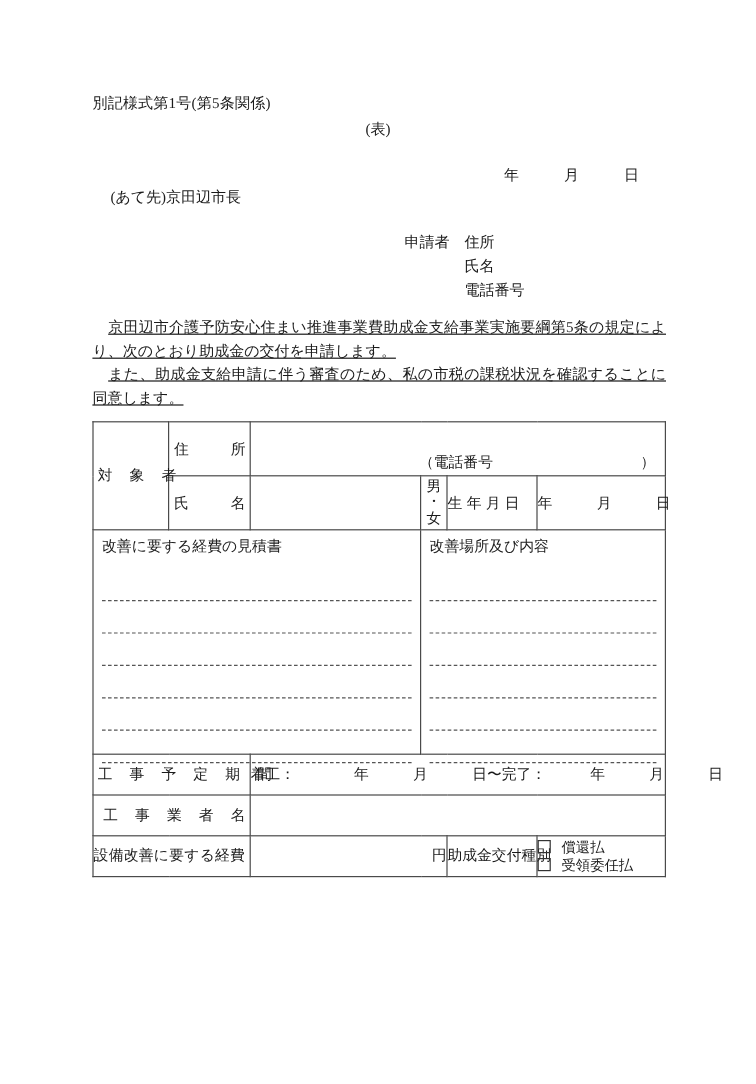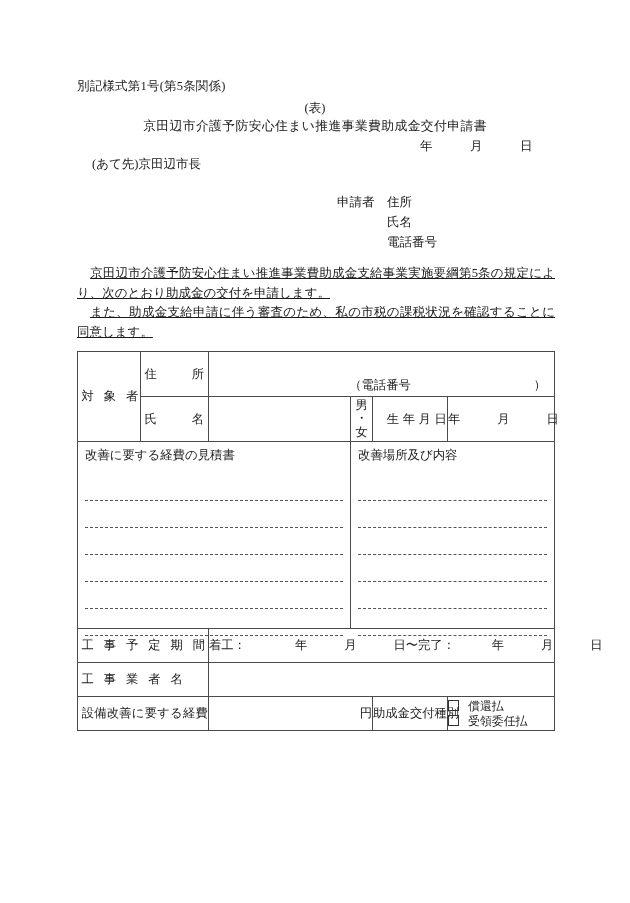--- a/index.html
+++ b/index.html
@@ -91,27 +91,28 @@
     border-collapse: collapse;
     font-size: 12.3px;
     table-layout: fixed;
   }
   .form-table td {
     border: 1px solid #4a4a4a;
     padding: 0;
     vertical-align: middle;
   }
   .cell-label {
-    text-align: left;
+    text-align: right;
     letter-spacing: 0.28em;
     text-indent: 0.28em;
     white-space: nowrap;
+    font-family: Liberation Mono, monospace;
   }
   .cell-label-tight {
-    text-align: right;
+    text-align: left;
     letter-spacing: 0.02em;
     white-space: nowrap;
   }
   .c-subject { height: 88px; }
   .c-addr { height: 44px; }
   .c-name { height: 44px; }
 
   .tel-holder {
     position: relative;
     height: 44px;
@@ -198,21 +199,20 @@
   }
   .footnote .l2 { padding-left: 66px; }
 </style>
 </head>
 <body>
 
 <div class="page">
 
   <div class="form-no">別記様式第1号(第5条関係)</div>
   <div class="omote">(表)</div>
-  <div class="main-title">京田辺市介護予防安心住まい推進事業費助成金交付申請書</div>
   <div class="date-line">年　　　月　　　日</div>
   <div class="addressee">(あて先)京田辺市長</div>
 
   <div class="applicant">
     <div class="row"><span class="lbl">申請者</span><span>住所</span></div>
     <div class="row"><span class="lbl"></span><span>氏名</span></div>
     <div class="row"><span class="lbl"></span><span>電話番号</span></div>
   </div>
 
   <div class="para para-1"><span class="ind">京田辺市介護予防安心住まい推進事業費助成金支給事業実施要綱第5条の規定により、次のとおり助成金の交付を申請します。</span></div>

